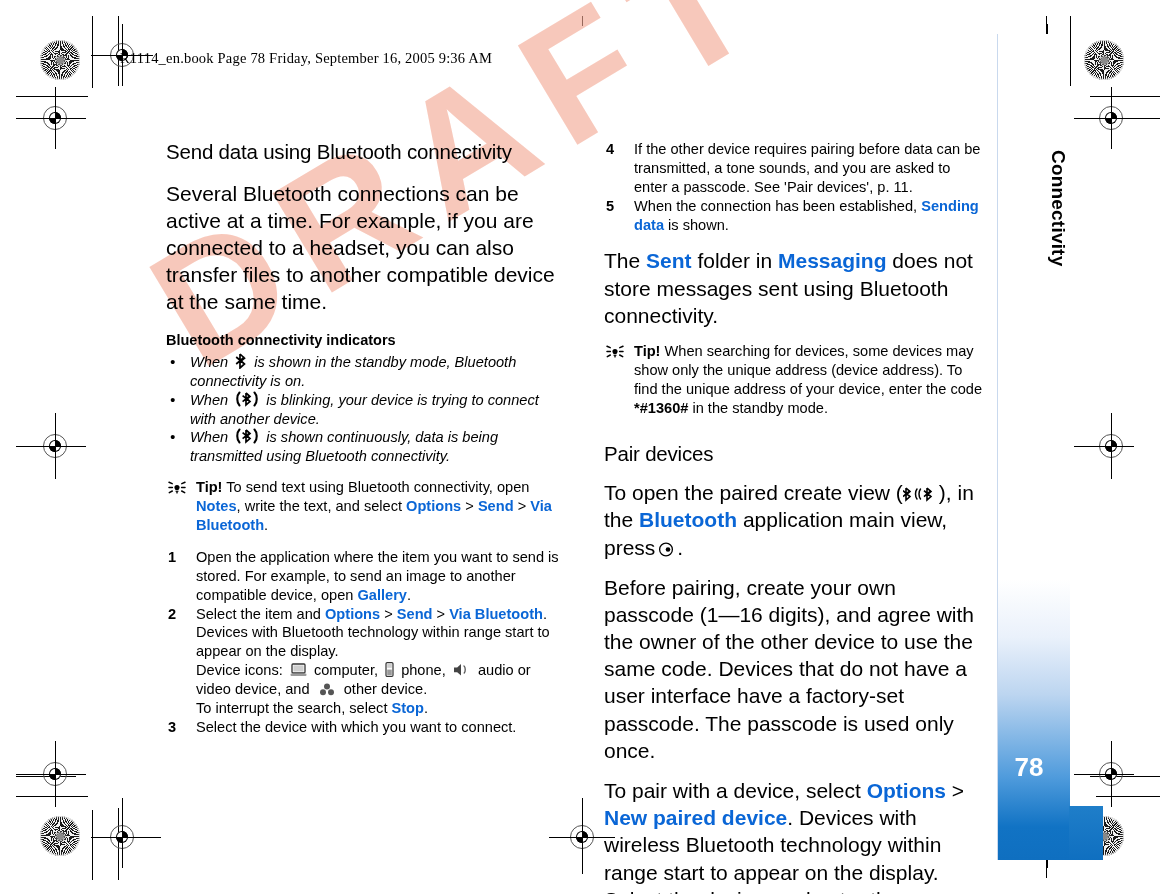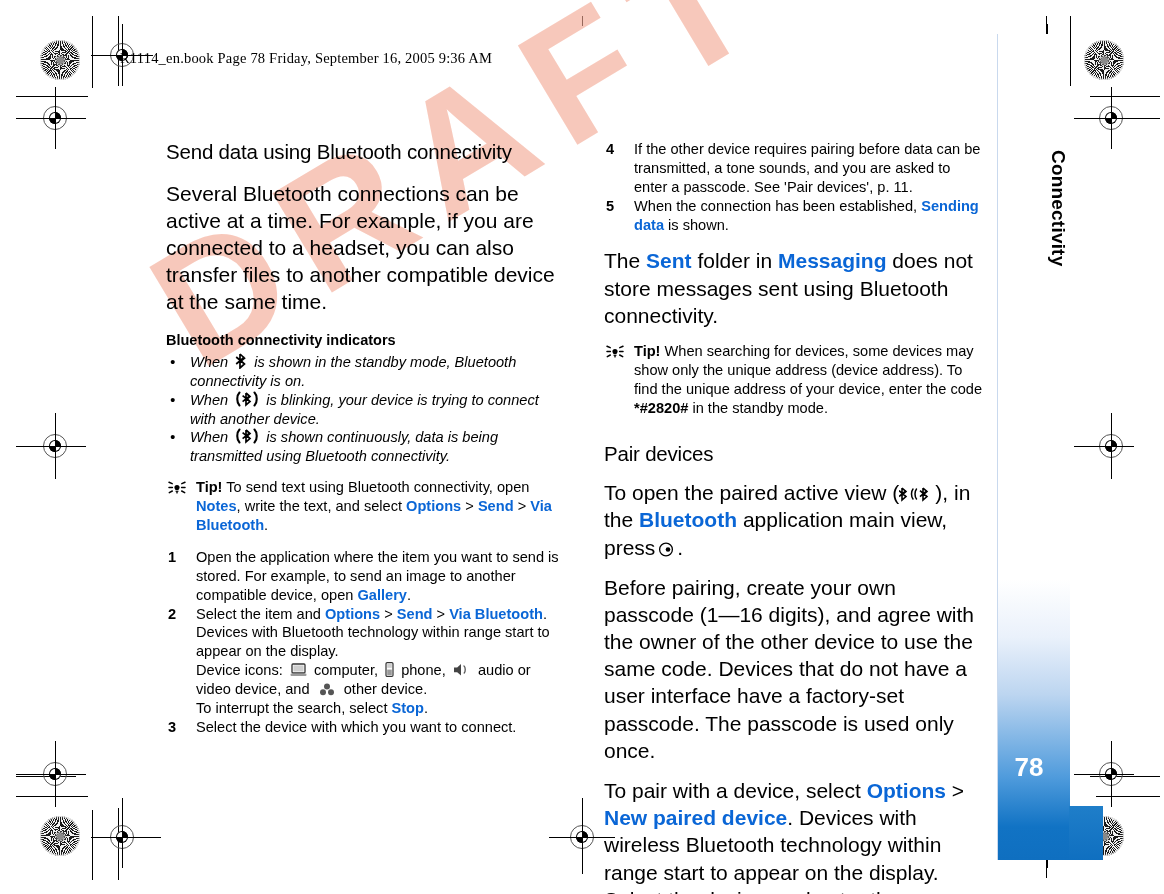--- a/index.html
+++ b/index.html
@@ -373,28 +373,28 @@
       <span class="tipicon">
         <svg width="22" height="18" viewBox="0 0 22 18">
           <path d="M11 6 a2.6 2.6 0 0 1 2.6 2.6 c0 1.3 -1 1.9 -1.2 2.7 l-2.8 0 c-.2 -.8 -1.2 -1.4 -1.2 -2.7 A2.6 2.6 0 0 1 11 6 z" fill="#000"></path>
           <rect x="9.6" y="11.9" width="2.8" height="1" fill="#000"></rect>
           <rect x="10" y="13.3" width="2" height="1" fill="#000"></rect>
           <path d="M3 3.2 L6.2 4.6 M3 8.6 L6.4 8.6 M3.3 13.6 L6.3 12 M19 3.2 L15.8 4.6 M19 8.6 L15.6 8.6 M18.7 13.6 L15.7 12" stroke="#000" stroke-width="1.5" stroke-linecap="round"></path>
         </svg>
       </span>
       <span class="bld">Tip!</span>
       <span>When searching for devices, some devices may show only the unique address (device address). To find the unique address of your device, enter the code</span>
-      <span class="bld">*#2820#</span>
+      <span class="bld">*#1360#</span>
       <span>in the standby mode.</span>
     </div>
 
     <h1 class="sec" style="margin-top:24px;margin-bottom:14px;">Pair devices</h1>
 
     <p class="body">
-      <span>To open the paired active view (</span><span class="ic">
+      <span>To open the paired create view (</span><span class="ic">
         <svg width="36" height="16" viewBox="0 0 36 16">
           <path d="M3 2 L7 5.6 L3 9 L3 2 M3 7 L7 10.6 L3 14 L3 7 M0 4.6 L7 10.6 M0 10.6 L7 4.6" stroke="#000" stroke-width="1.6" fill="none"></path>
           <path d="M14 3 C12 5.5 12 10.5 14 13 M17.5 3 C15.5 5.5 15.5 10.5 17.5 13" stroke="#000" stroke-width="1.5" fill="none" stroke-linecap="round"></path>
           <path d="M24 2 L28 5.6 L24 9 L24 2 M24 7 L28 10.6 L24 14 L24 7 M21 4.6 L28 10.6 M21 10.6 L28 4.6" stroke="#000" stroke-width="1.6" fill="none"></path>
         </svg>
       </span><span>), in the</span>
       <span class="lnk">Bluetooth</span>
       <span>application main view, press</span><span class="ic" style="margin:0 3px;">
         <svg width="16" height="15" viewBox="0 0 16 15">
           <circle cx="8" cy="7.5" r="6.4" fill="#fff" stroke="#000" stroke-width="1.3"></circle>

